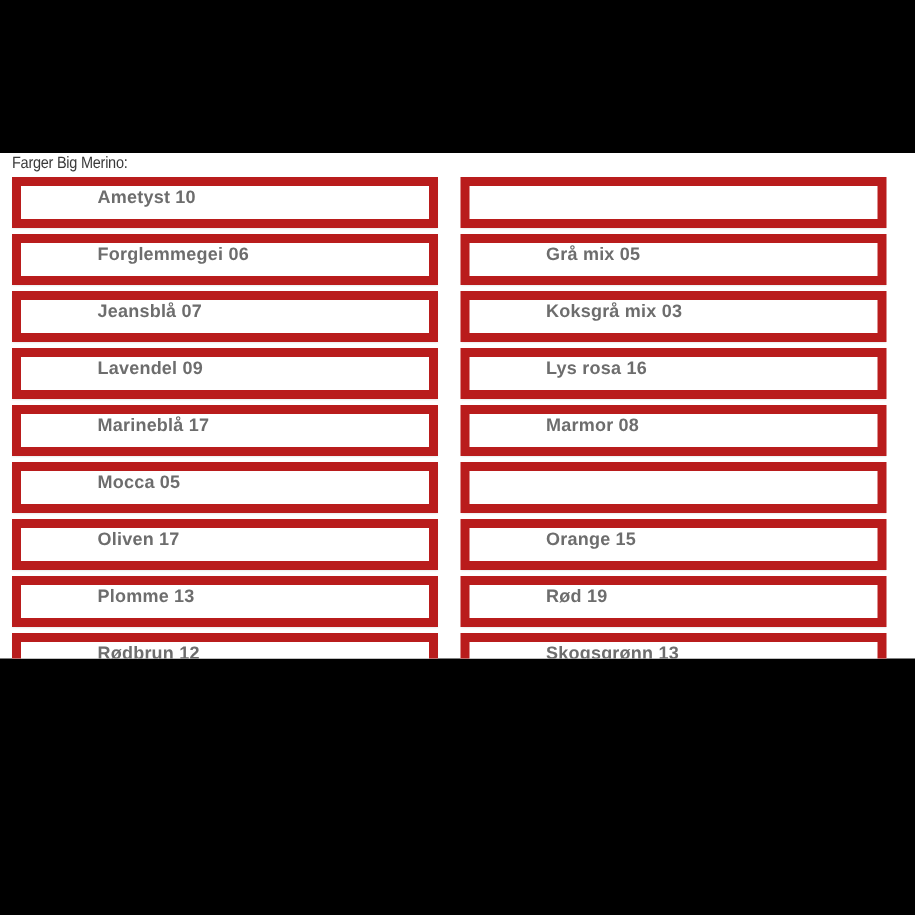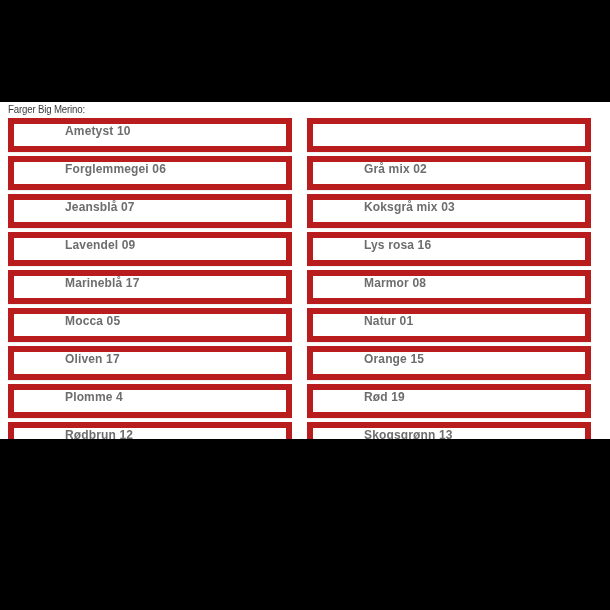--- a/index.html
+++ b/index.html
@@ -152,54 +152,53 @@
           <div class="color-row">
             <div class="swatch" style="background: rgb(107, 74, 50);"></div>
             <div class="row-label">Mocca 05</div>
           </div>
           <div class="color-row">
             <div class="swatch" style="background: rgb(125, 131, 56);"></div>
             <div class="row-label">Oliven 17</div>
           </div>
           <div class="color-row">
             <div class="swatch" style="background: rgb(163, 60, 116);"></div>
-            <div class="row-label">Plomme 4</div>
+            <div class="row-label">Plomme 13</div>
           </div>
           <div class="color-row">
             <div class="swatch" style="background: rgb(141, 26, 47);"></div>
             <div class="row-label">Rødbrun 12</div>
           </div>
           <div class="color-row">
             <div class="swatch" style="background: rgb(18, 18, 18);"></div>
             <div class="row-label">Sort 04</div>
           </div>
         </div>
       <div class="column">
           <div class="color-row">
             <div class="swatch" style="background: rgb(196, 170, 148);"></div>
           </div>
           <div class="color-row">
             <div class="swatch" style="background: rgb(136, 127, 114);"></div>
-            <div class="row-label">Grå mix 02</div>
+            <div class="row-label">Grå mix 05</div>
           </div>
           <div class="color-row">
             <div class="swatch" style="background: rgb(42, 40, 38);"></div>
             <div class="row-label">Koksgrå mix 03</div>
           </div>
           <div class="color-row">
             <div class="swatch" style="background: rgb(238, 195, 200);"></div>
             <div class="row-label">Lys rosa 16</div>
           </div>
           <div class="color-row">
             <div class="swatch" style="background: rgb(157, 148, 160);"></div>
             <div class="row-label">Marmor 08</div>
           </div>
           <div class="color-row">
             <div class="swatch" style="background: rgb(230, 222, 208);"></div>
-            <div class="row-label">Natur 01</div>
           </div>
           <div class="color-row">
             <div class="swatch" style="background: rgb(204, 68, 24);"></div>
             <div class="row-label">Orange 15</div>
           </div>
           <div class="color-row">
             <div class="swatch" style="background: rgb(200, 16, 42);"></div>
             <div class="row-label">Rød 19</div>
           </div>
           <div class="color-row">

